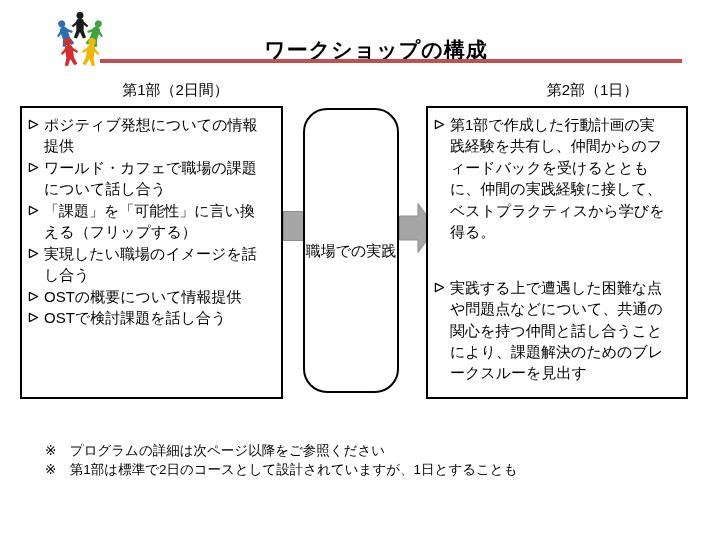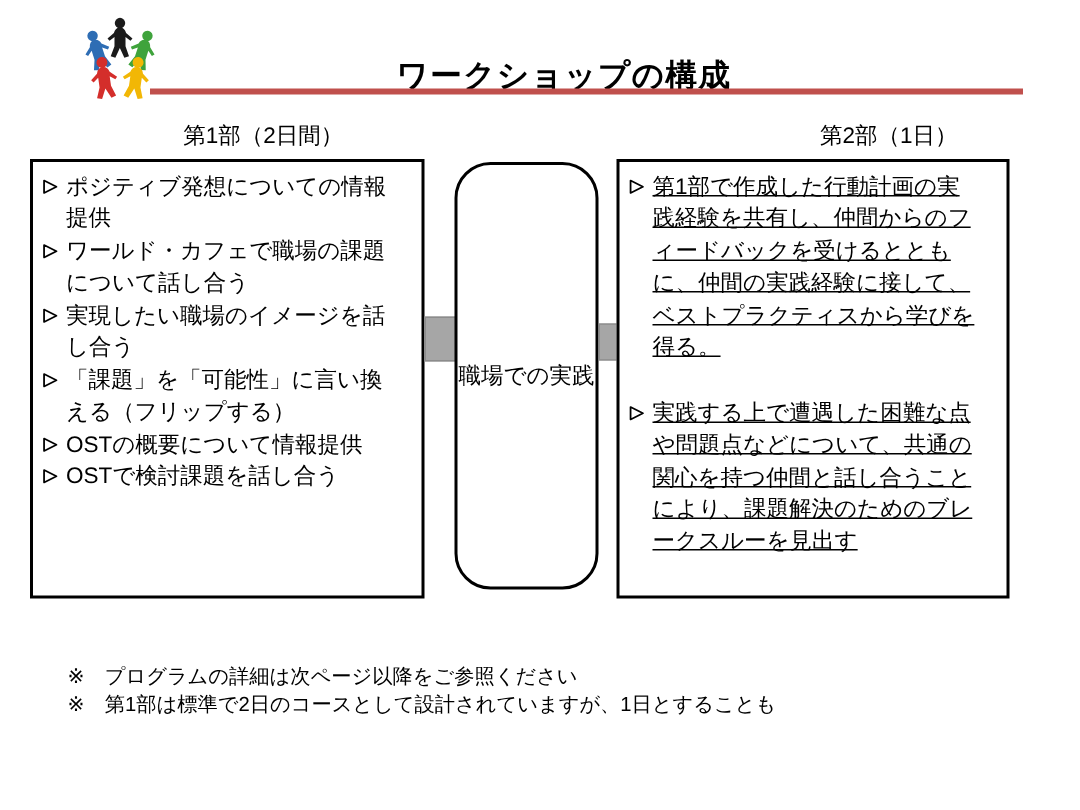--- a/index.html
+++ b/index.html
@@ -11,24 +11,24 @@
   .title{
     position:absolute;left:0;top:20px;width:720px;margin:16px;
     text-align:center;font-size:21px;font-weight:bold;letter-spacing:1px;
   }
   .rule{position:absolute;left:100px;top:59px;width:582px;height:4px;background:var(--accent);}
   .heading{position:absolute;top:81px;text-align:center;font-size:15px;}
   .heading.p1{left:44px;width:263px;}
   .heading.p2{left:461px;width:263px;}
   .box{position:absolute;top:106px;height:289px;border:2px solid var(--box-border);background:#fff;}
   .box.left{left:20px;width:259px;}
-  .box.right{left:411px;width:258px;text-decoration:underline;}
+  .box.right{left:426px;width:258px;}
   .box ul{list-style:none;margin:0;padding:6px 20px 0 6px;font-size:15px;line-height:1.43;}
   .box li{display:flex;align-items:flex-start;gap:5px;}
-  .box.right li + li{margin-top:22px;justify-content:flex-end;}
+  .box.right li + li{margin-top:34px;justify-content:flex-end;}
   .bullet{flex:0 0 auto;width:11px;height:11px;margin-top:5px;}
   .txt{flex:1;}
   .midbox{
     position:absolute;left:303px;top:108px;width:92px;height:281px;
     border:2.5px solid var(--box-border);border-radius:24px;background:#fff;
     display:flex;flex-direction:row;align-items:center;justify-content:center;
     font-size:15px;line-height:1.4;text-align:center;
   }
   .connector-rect{
     position:absolute;left:283px;top:211px;width:20px;height:28px;
@@ -86,28 +86,28 @@
           <svg class="bullet" viewBox="0 0 12 12" aria-hidden="true">
             <path d="M1.5,1.5 L10.5,6 L1.5,10.5 Z" fill="#fff" stroke="#000" stroke-width="1.3" stroke-linejoin="round"></path>
           </svg>
           <span class="txt">ワールド・カフェで職場の課題について話し合う</span>
         </li>
 
         <li>
           <svg class="bullet" viewBox="0 0 12 12" aria-hidden="true">
             <path d="M1.5,1.5 L10.5,6 L1.5,10.5 Z" fill="#fff" stroke="#000" stroke-width="1.3" stroke-linejoin="round"></path>
           </svg>
-          <span class="txt">実現したい職場のイメージを話し合う</span>
+          <span class="txt">「課題」を「可能性」に言い換える（フリップする）</span>
         </li>
 
         <li>
           <svg class="bullet" viewBox="0 0 12 12" aria-hidden="true">
             <path d="M1.5,1.5 L10.5,6 L1.5,10.5 Z" fill="#fff" stroke="#000" stroke-width="1.3" stroke-linejoin="round"></path>
           </svg>
-          <span class="txt">「課題」を「可能性」に言い換える（フリップする）</span>
+          <span class="txt">実現したい職場のイメージを話し合う</span>
         </li>
 
         <li>
           <svg class="bullet" viewBox="0 0 12 12" aria-hidden="true">
             <path d="M1.5,1.5 L10.5,6 L1.5,10.5 Z" fill="#fff" stroke="#000" stroke-width="1.3" stroke-linejoin="round"></path>
           </svg>
           <span class="txt">OSTの概要について情報提供</span>
         </li>
 
         <li>

